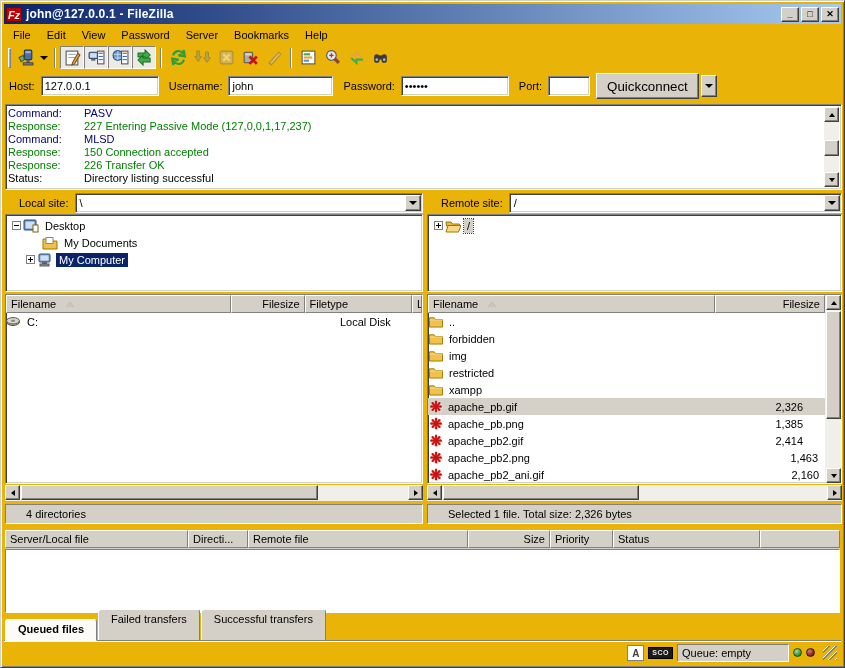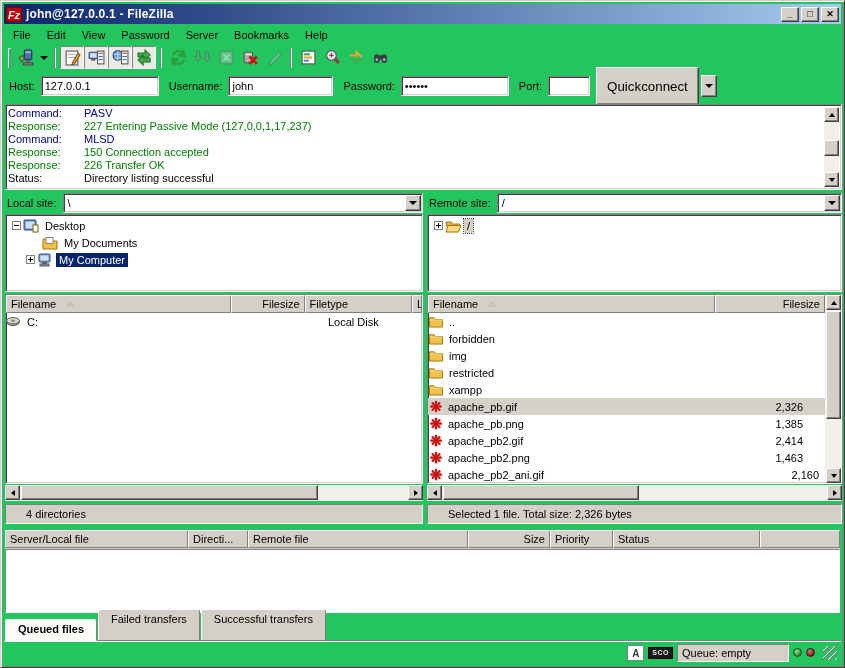--- a/index.html
+++ b/index.html
@@ -1,19 +1,19 @@
 <!DOCTYPE html>
 <html><head>
 <meta charset="utf-8">
 <style>
   * { margin:0; padding:0; box-sizing:border-box; font-family:"Liberation Sans", sans-serif; }
   html,body { width:845px; height:668px; overflow:hidden; }
   body { background:#d4d0c8; position:relative; font-size:11px; color:#000; }
 
-  .window { position:absolute; inset:0; background:#22c55e;
+  .window { position:absolute; inset:0; background:#eab308;
     border:1px solid; border-color:#d4d0c8 #404040 #404040 #d4d0c8;
     box-shadow: inset 1px 1px 0 #fff, inset -1px -1px 0 #808080; text-decoration: underline; }
 
   
   .sunken { border:1px solid; border-color:#808080 #fff #fff #808080;
     box-shadow: inset 1px 1px 0 #404040, inset -1px -1px 0 #d4d0c8; }
   .sunken1 { border:1px solid; border-color:#808080 #fff #fff #808080; }
   .raised { border:1px solid; border-color:#fff #404040 #404040 #fff;
     box-shadow: inset -1px -1px 0 #808080; background:#d4d0c8; }
   .pressed { border:1px solid; border-color:#808080 #fff #fff #808080; background:#eceae4; }
@@ -40,21 +40,21 @@
   .tb-btn svg { width:17px; height:17px; }
   .tb-drop { width:12px; height:23px; display:flex; align-items:center; justify-content:center; }
   .dis { opacity:0.45; filter:grayscale(85%); }
 
   .arr-dn-s { width:0; height:0; border-left:4px solid transparent; border-right:4px solid transparent; border-top:4px solid #000; }
 
   
   .qcbar { position:absolute; top:70px; left:4px; right:4px; height:30px; display:flex; align-items:center; gap:6px; }
   .qc-label { margin-left:4px; }
   .field { background:#fff; height:20px; font-size:11px; padding:2px 3px; }
-  .qc-btn { height:38px; padding:0 10px; display:flex; align-items:center;text-align:right; }
+  .qc-btn { height:26px; padding:0 10px; display:flex; align-items:center;text-align:right; }
   .qc-btn-drop { width:16px; height:22px; display:flex; align-items:center; justify-content:center; }
 
   
   .logpane { position:absolute; top:103px; left:4px; width:837px; height:86px; background:#fff; }
   .log-lines { position:absolute; inset:2px 18px 2px 2px; overflow:hidden; }
   .log-line { display:flex; height:13px; line-height:13px; }
   .log-label { width:76px; flex:none; }
   .c-cmd { color:#000080; } .c-resp { color:#008000; } .c-stat { color:#000; }
 
   
@@ -62,21 +62,21 @@
     box-shadow: inset -1px -1px 0 #808080; display:flex; align-items:center; justify-content:center; }
   .sb-track { background:#f1efe9; }
   .sb-thumb { position:absolute; background:#d4d0c8; border:1px solid; border-color:#fff #404040 #404040 #fff; box-shadow: inset -1px -1px 0 #808080; }
   .tri-up { width:0;height:0;border-left:3.5px solid transparent;border-right:3.5px solid transparent;border-bottom:4px solid #000; }
   .tri-dn { width:0;height:0;border-left:3.5px solid transparent;border-right:3.5px solid transparent;border-top:4px solid #000; }
   .tri-lf { width:0;height:0;border-top:3.5px solid transparent;border-bottom:3.5px solid transparent;border-right:4px solid #000; }
   .tri-rt { width:0;height:0;border-top:3.5px solid transparent;border-bottom:3.5px solid transparent;border-left:4px solid #000; }
 
   
   .siterow { position:absolute; height:21px; display:flex; align-items:center; }
-  .site-label { padding:0 6px 0 2px; }
+  .site-label { padding:0 6px 0 2px;margin-left:12px; }
   .combo { flex:1; background:#fff; height:20px; display:flex; align-items:center; position:relative; }
   .combo-text { padding-left:4px; flex:1; }
   .combo-btn { width:16px; height:16px; margin:1px; background:#d4d0c8; border:1px solid; border-color:#fff #404040 #404040 #fff;
     box-shadow: inset -1px -1px 0 #808080; display:flex; align-items:center; justify-content:center; }
 
   
   .treepane { position:absolute; background:#fff; }
   .tree-item { height:17px; display:flex; align-items:center; }
   .pm-box { width:9px; height:9px; border:1px solid #808080; background:#fff; position:relative; flex:none; }
   .pm-box::before, .pm-box.minus::before { content:""; position:absolute; left:1px; right:1px; top:3px; height:1px; background:#000; }
@@ -398,21 +398,21 @@
         </div>
     </div>
     <div class="lbody">
       <div class="lrow">
         <svg class="ficon" viewBox="0 0 16 13">
           <ellipse cx="7" cy="7" rx="6.5" ry="3.5" fill="#b8b4ac" stroke="#5a564e"></ellipse>
           <ellipse cx="7" cy="5.8" rx="6.5" ry="3.2" fill="#d8d4cc" stroke="#5a564e"></ellipse>
           <ellipse cx="7" cy="5.8" rx="2.2" ry="1.1" fill="#8a867e"></ellipse>
         </svg>
         <span class="fname">C:</span>
-        <span style="position:absolute; left:304px;padding-left:18px;">Local Disk</span>
+        <span style="position:absolute; left:316px;padding-left:18px;">Local Disk</span>
       </div>
     </div>
   </div>
 
   <div class="listwrap sunken" style="top:293px; left:426px; width:415px; height:190px;">
     <div class="lheader" style="right:16px;">
       <div class="hcell" style="width:287px;">
           <span>Filename</span>
           <span class="sort-asc"></span>
         </div>
@@ -467,21 +467,21 @@
         <span class="fsize" style="left:300px; width:75px;">1,385</span>
       </div>
       <div class="lrow">
         <span class="burst">❋</span>
         <span class="fname">apache_pb2.gif</span>
         <span class="fsize" style="left:300px; width:75px;">2,414</span>
       </div>
       <div class="lrow">
         <span class="burst">❋</span>
         <span class="fname">apache_pb2.png</span>
-        <span class="fsize" style="left:300px; width:75px;">1,463</span>
+        <span class="fsize" style="left:315px; width:75px;">1,463</span>
       </div>
       <div class="lrow">
         <span class="burst">❋</span>
         <span class="fname">apache_pb2_ani.gif</span>
         <span class="fsize" style="left:316px; width:75px;">2,160</span>
       </div>
     </div>
 
     <div style="position:absolute; top:0; right:0; bottom:0; width:16px;" class="sb-track">
       <div class="sb-btn" style="top:0; right:0;">

